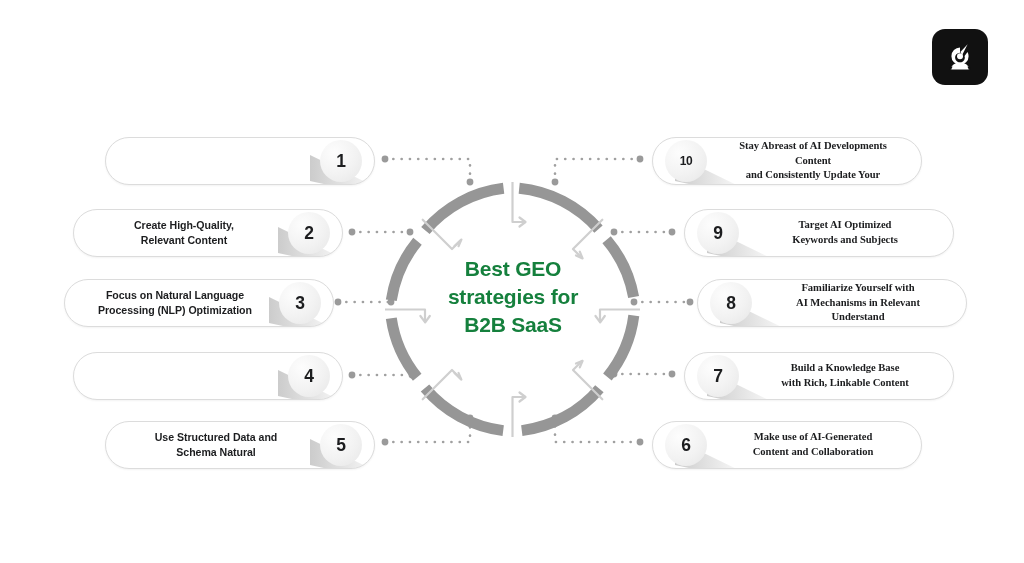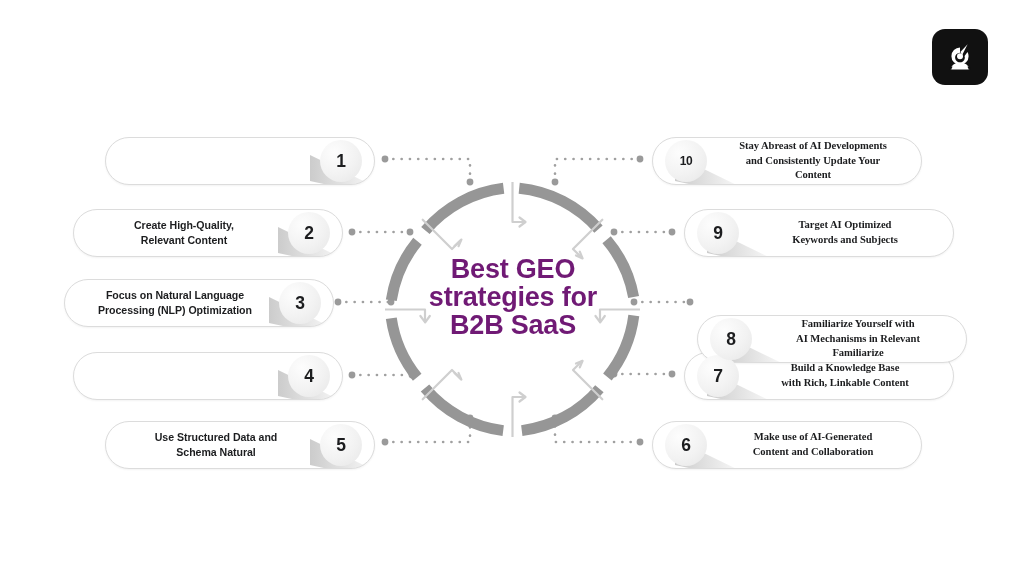--- a/index.html
+++ b/index.html
@@ -18,22 +18,22 @@
     position:absolute;left:932px;top:29px;width:56px;height:56px;
     background:#111111;border-radius:13px;
     display:flex;align-items:center;justify-content:center;
   }
 
   
   .ring-wrap{position:absolute;left:385px;top:182px;width:255px;height:255px;}
   .center-title{
     position:absolute;left:408px;top:255px;width:210px;
     text-align:center;
-    font-size:27px;line-height:28px;font-weight:bold;
-    color:#701a75;letter-spacing:-0.2px;
+    font-size:21px;line-height:28px;font-weight:bold;
+    color:#15803d;letter-spacing:-0.2px;
   }
 
   
   .card{
     position:absolute;
     background:#ffffff;
     border:1px solid #dcdcdc;
     border-radius:999px;
     box-shadow:0 1px 2px rgba(0,0,0,0.05);
     overflow:hidden;
@@ -306,34 +306,34 @@
         </defs>
       <path d="M0,0 L74,36 L74,42 L0,26 Z" fill="url(#sh7)"></path>
     </svg>
     <div class="card-label">
       <div>Build a Knowledge Base</div>
       <div>with Rich, Linkable Content</div>
     </div>
     <div class="badge">7</div>
   </div>
 
-  <div class="card right" style="left:697px;top:279px;width:268px;height:46px;margin-top:36px;">
+  <div class="card right" style="left:697px;top:279px;width:268px;height:46px;">
     <svg class="longshadow" viewBox="0 0 150 42" preserveAspectRatio="none">
       <defs>
           <linearGradient id="sh8" x1="0" y1="0" x2="1" y2="0">
         <stop offset="0%" stop-color="#c9c9c9" stop-opacity="0.95"></stop>
         <stop offset="100%" stop-color="#c9c9c9" stop-opacity="0"></stop>
       </linearGradient>
         </defs>
       <path d="M0,0 L74,36 L74,42 L0,26 Z" fill="url(#sh8)"></path>
     </svg>
     <div class="card-label">
       <div>Familiarize Yourself with</div>
       <div>AI Mechanisms in Relevant</div>
-      <div>Familiarize</div>
+      <div>Understand</div>
     </div>
     <div class="badge">8</div>
   </div>
 
   <div class="card right" style="left:684px;top:209px;width:268px;height:46px;">
     <svg class="longshadow" viewBox="0 0 150 42" preserveAspectRatio="none">
       <defs>
           <linearGradient id="sh9" x1="0" y1="0" x2="1" y2="0">
         <stop offset="0%" stop-color="#c9c9c9" stop-opacity="0.95"></stop>
         <stop offset="100%" stop-color="#c9c9c9" stop-opacity="0"></stop>
@@ -353,19 +353,19 @@
       <defs>
           <linearGradient id="sh10" x1="0" y1="0" x2="1" y2="0">
         <stop offset="0%" stop-color="#c9c9c9" stop-opacity="0.95"></stop>
         <stop offset="100%" stop-color="#c9c9c9" stop-opacity="0"></stop>
       </linearGradient>
         </defs>
       <path d="M0,0 L74,36 L74,42 L0,26 Z" fill="url(#sh10)"></path>
     </svg>
     <div class="card-label">
       <div>Stay Abreast of AI Developments</div>
+      <div>Content</div>
       <div>and Consistently Update Your</div>
-      <div>Content</div>
     </div>
     <div class="badge ten">10</div>
   </div>
 
 </div>
 
 </body></html>

